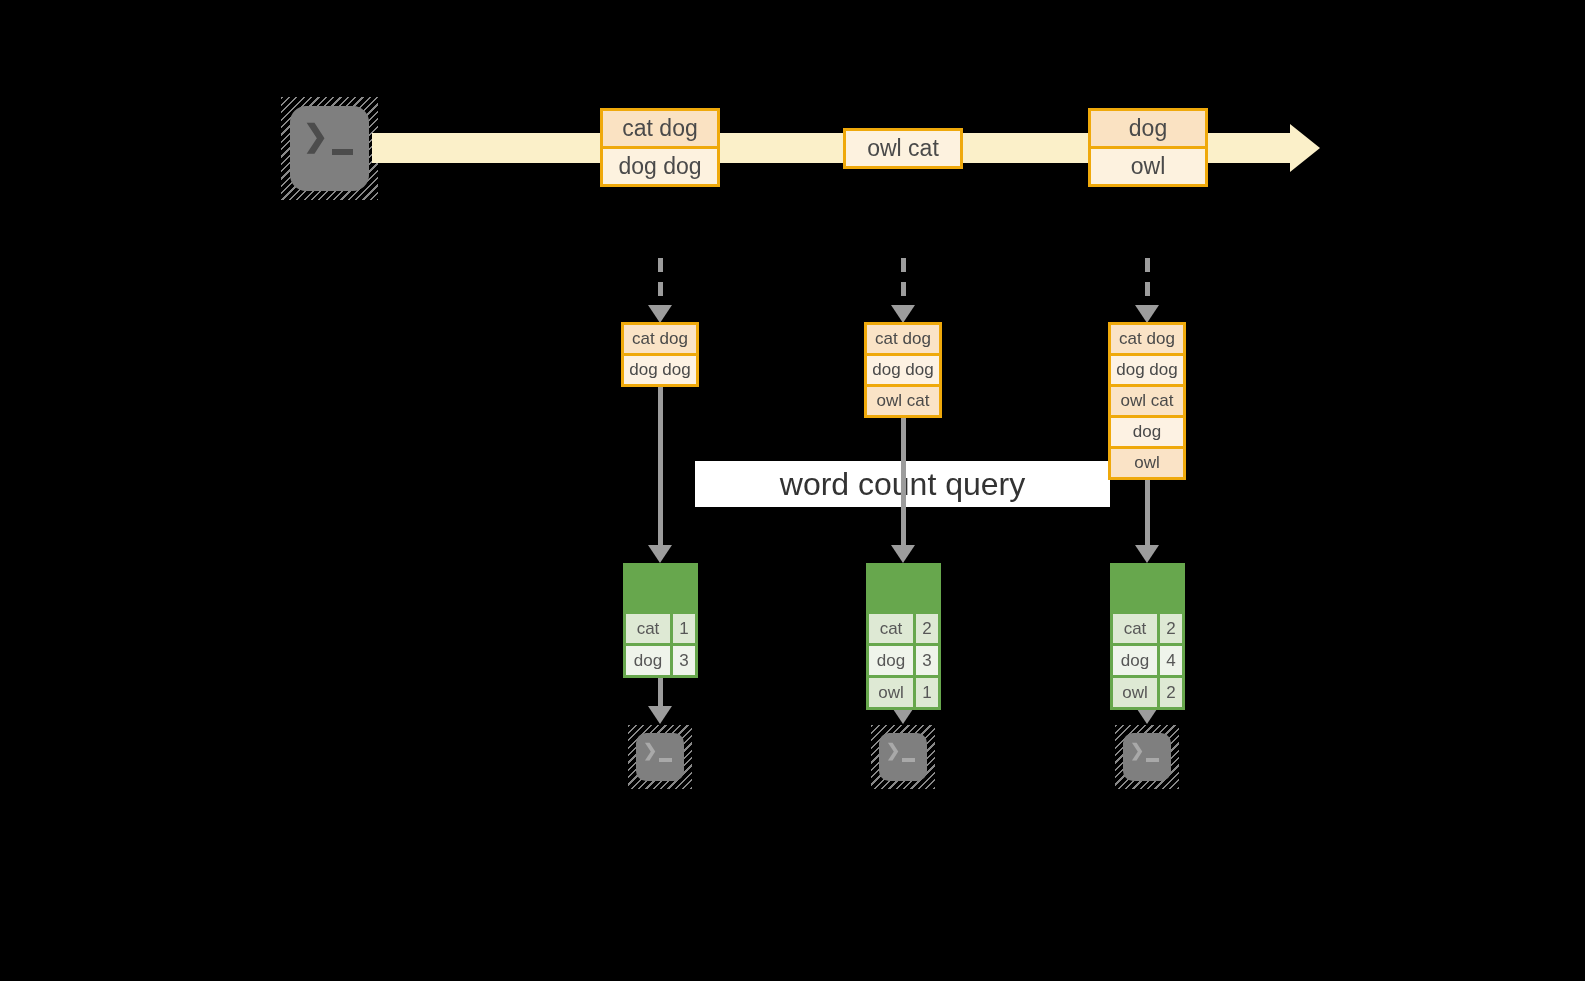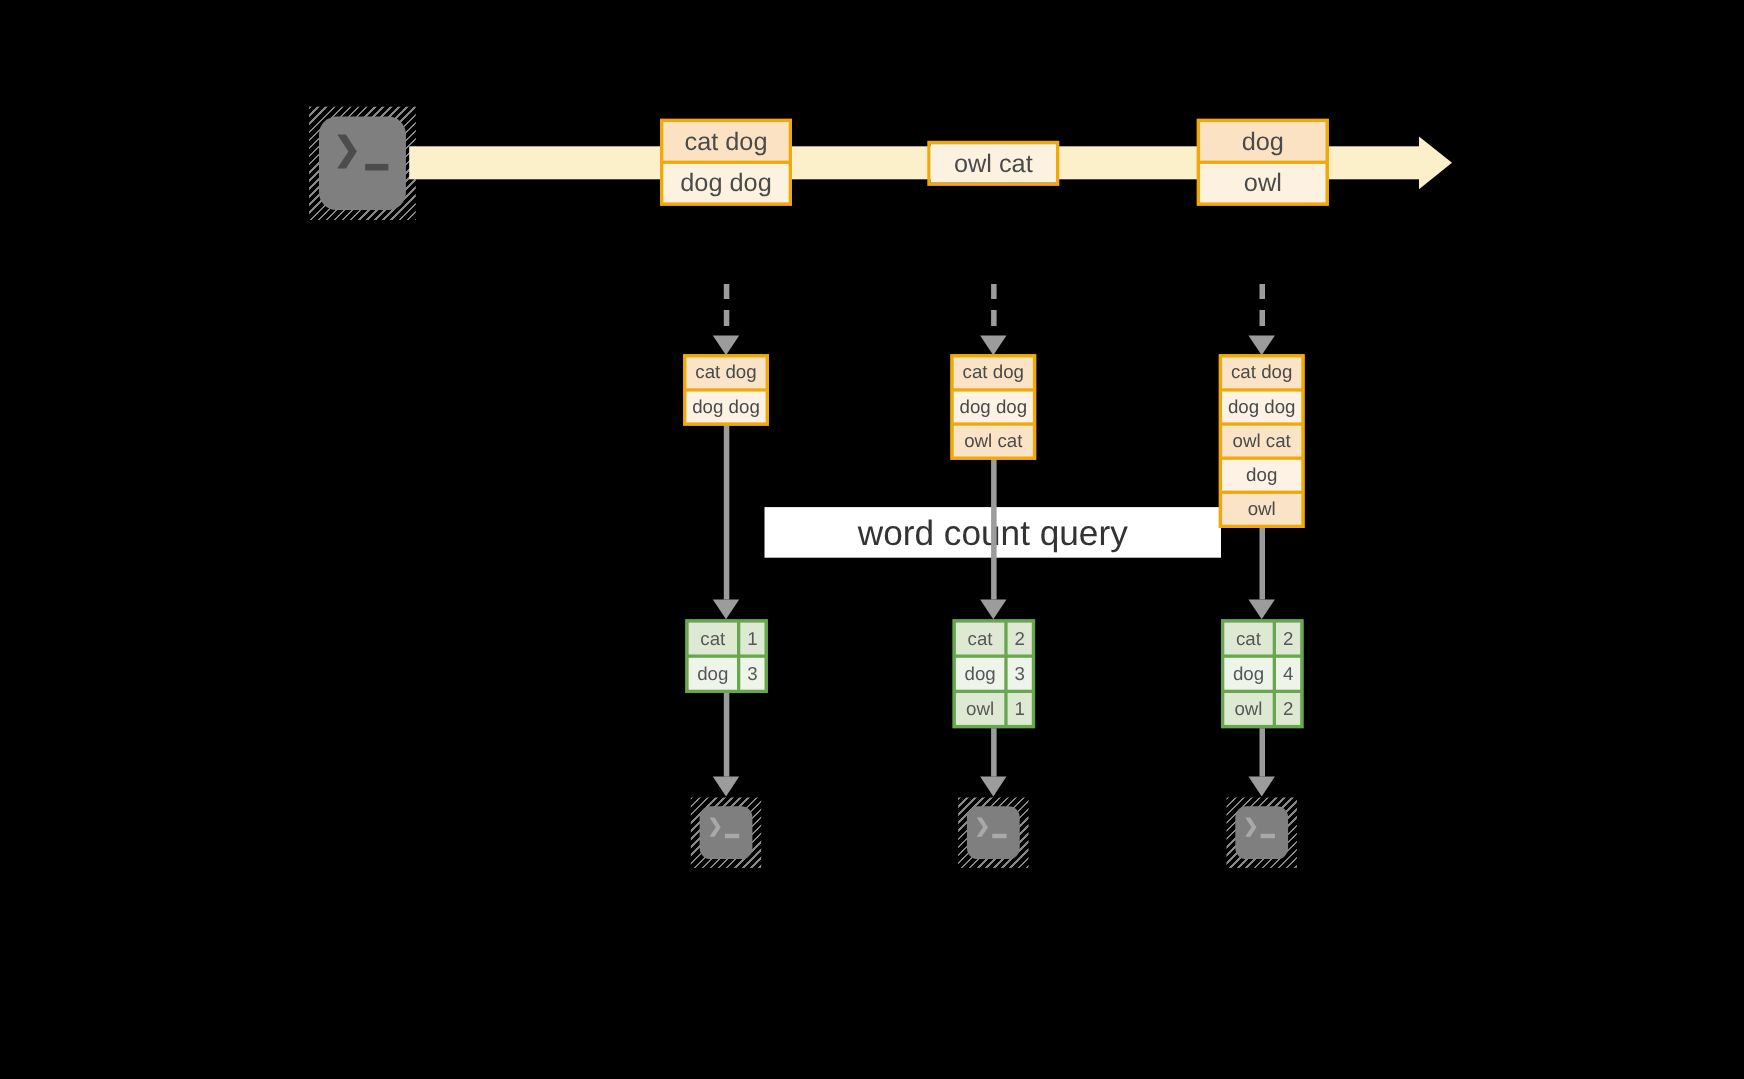--- a/index.html
+++ b/index.html
@@ -47,21 +47,21 @@
   
   .vline{position:absolute;width:5px;background:#9c9c9c;z-index:3;}
   .vdash{position:absolute;width:5px;z-index:3;
          background:repeating-linear-gradient(to bottom,#9c9c9c 0 14px, rgba(0,0,0,0) 14px 24px);}
   .ahead{position:absolute;width:0;height:0;z-index:3;
          border-left:12px solid transparent;border-right:12px solid transparent;
          border-top:18px solid #9c9c9c;}
 
   
   .gtable{position:absolute;border:3px solid #67A74D;background:#67A74D;z-index:4;}
-  .grow{display:flex;gap:3px;}
+  .grow{display:flex;gap:3px;margin-top:48px;}
   .grow + .grow{margin-top:3px;}
   .gword{width:44px;height:29px;line-height:29px;text-align:center;font-size:17px;color:#575757;}
   .gcount{width:22px;height:29px;line-height:29px;text-align:center;font-size:17px;color:#575757;}
   .gtable .grow:nth-child(odd) .gword,.gtable .grow:nth-child(odd) .gcount{background:#DEE9D4;}
   .gtable .grow:nth-child(even) .gword,.gtable .grow:nth-child(even) .gcount{background:#EFF4EB;}
 </style>
 </head>
 <body>
 
 <div class="canvas">

